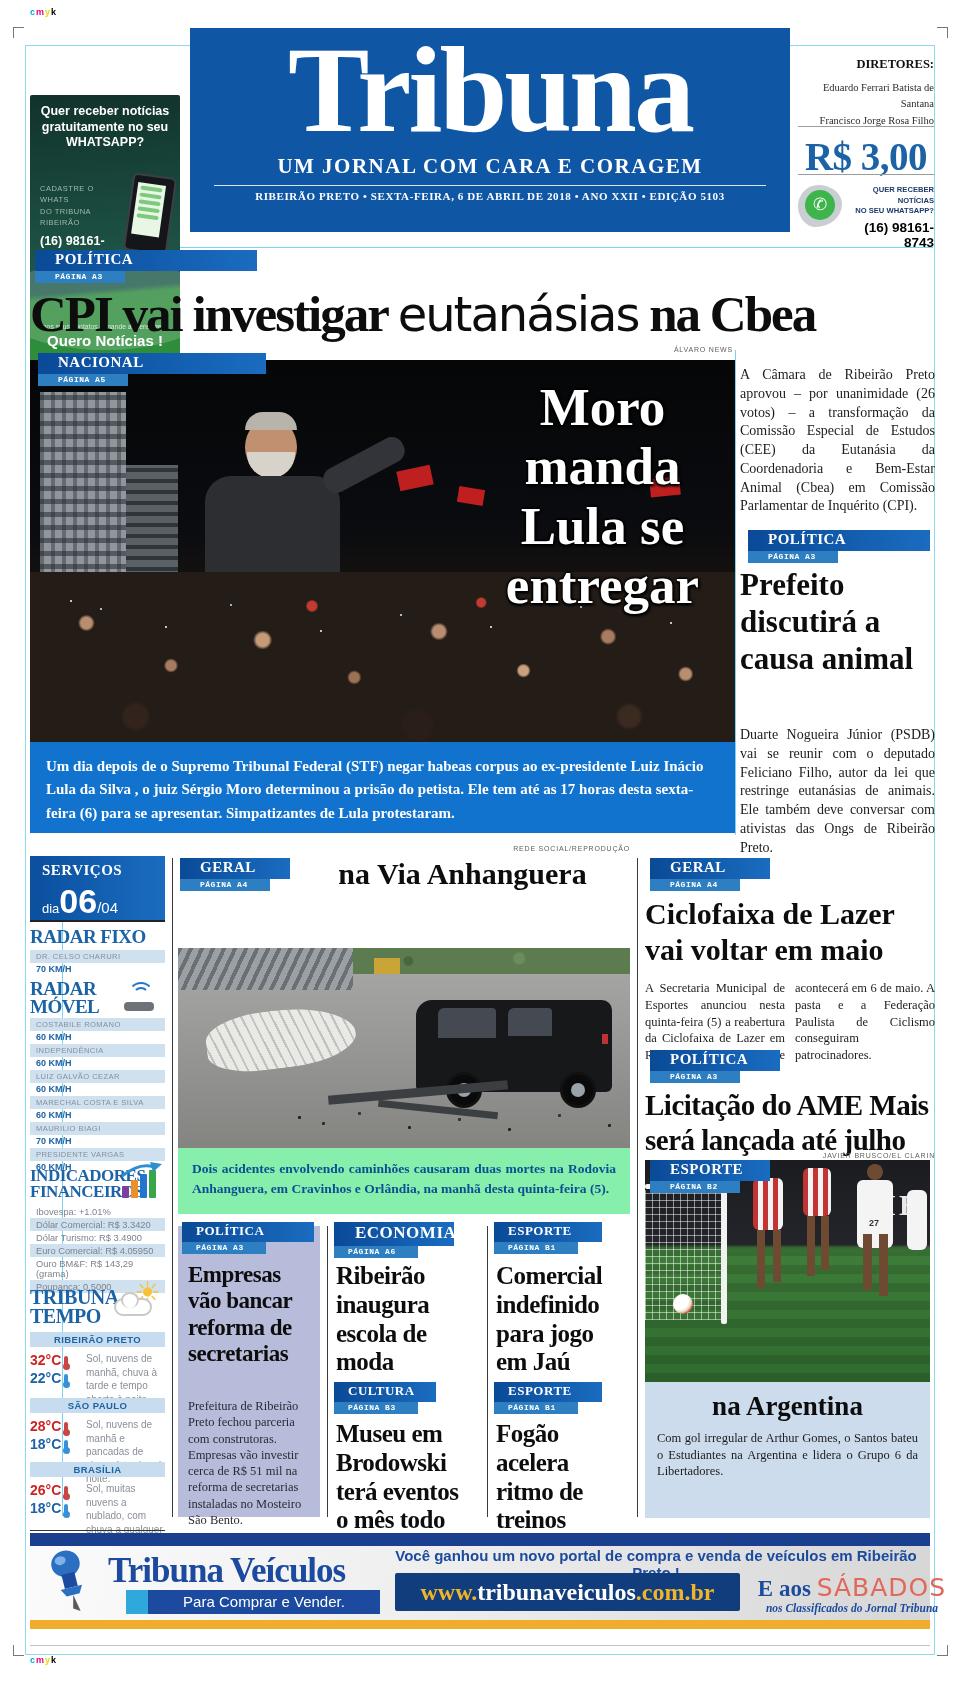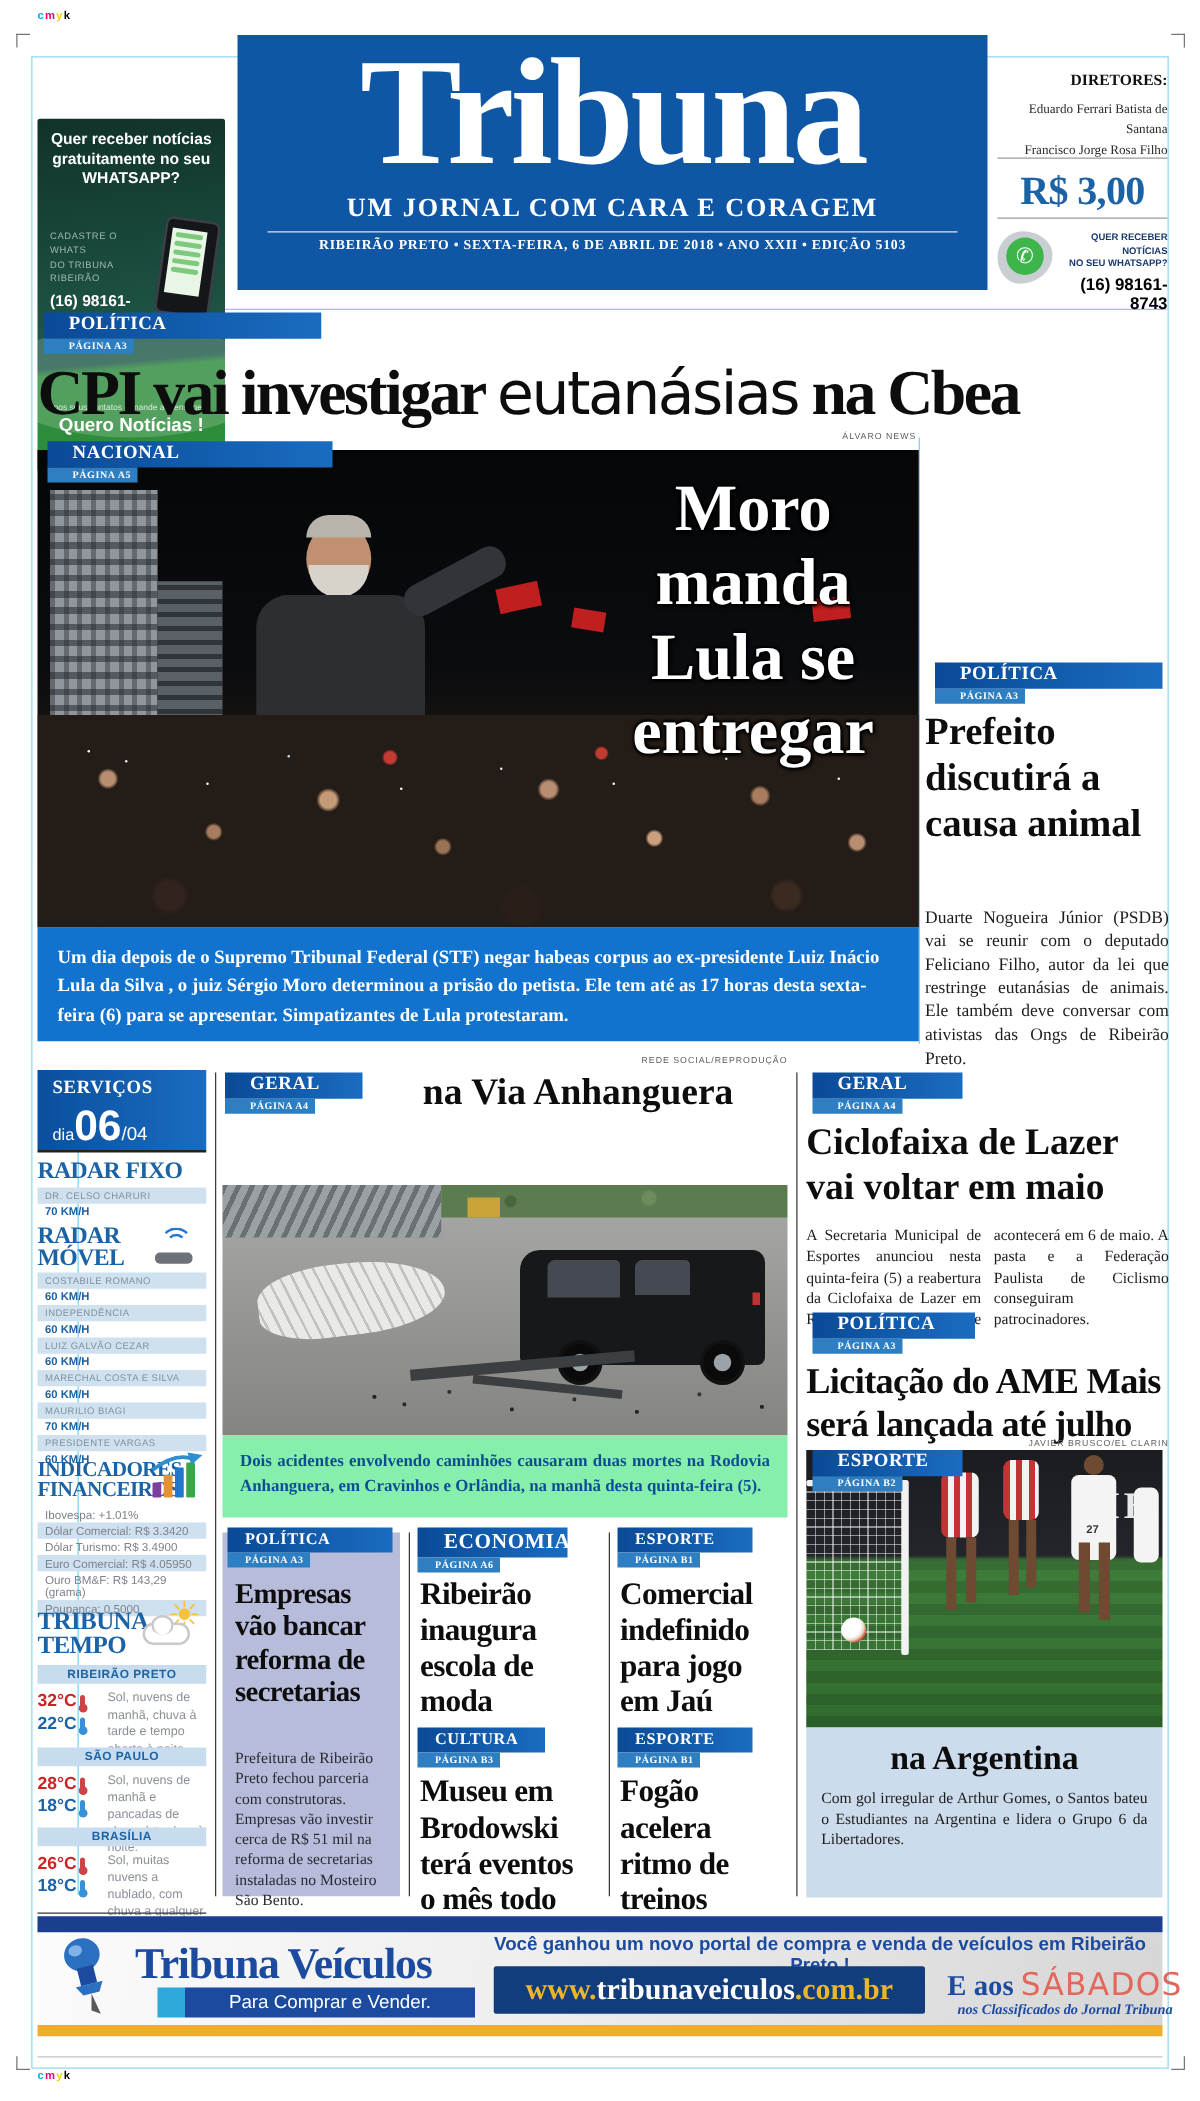--- a/index.html
+++ b/index.html
@@ -33,31 +33,31 @@
   .ad-note{font-size:6.8px;color:#d7e9d9;text-align:center;}
   .ad-cta{font-size:15px;font-weight:bold;text-align:center;}
   .ad-swoosh{width:220px;height:90px;background:#fff;border-radius:50%;opacity:.18;}
   .phone-gfx{width:40px;height:74px;background:#15161a;border:2px solid #3c3f45;border-radius:6px;}
   .phone-scr{position:absolute;left:4px;top:7px;width:28px;height:52px;background:#e8f6e6;}
   .phone-scr i{display:block;height:4px;margin:3px 3px 0 3px;background:#7fc97f;border-radius:2px;}
   
   .dir-label{font-size:12.5px;font-weight:bold;text-align:right;}
   .dir-name{font-size:10.5px;color:#2b2b2b;text-align:right;line-height:1.55;}
   .thin-hr{height:1px;background:#9c9c9c;}
-  .price{font-size:32px;font-weight:bold;color:#1c63a5;text-align:center;letter-spacing:-.5px;}
+  .price{font-size:39px;font-weight:bold;color:#1c63a5;text-align:center;letter-spacing:-.5px;}
   .wa-line{font-size:7.6px;font-weight:bold;color:#1b3a6b;text-align:right;line-height:1.4;}
   .wa-phone{font-size:13.5px;font-weight:bold;color:#000;text-align:right;}
   .wa-blob{background:#c9ced2;border-radius:46% 54% 60% 40%/50% 45% 55% 50%;}
   .wa-circle{background:#3db54a;border-radius:50%;color:#fff;text-align:center;}
   
   .badge-bar{background:linear-gradient(90deg,#0a4a97,#1a6cc0);color:#fff;
              font-family:"Liberation Serif",serif;font-weight:bold;font-size:15px;
              letter-spacing:.5px;padding:1px 10px 3px 20px;}
-  .badge-page{background:#2e7fc2;color:#fff;font-family:Liberation Serif, serif;font-weight:bold;
-              font-size:8px;letter-spacing:.5px;padding:1px 5px 2px 20px;width:max-content;}
+  .badge-page{background:#2e7fc2;color:#fff;font-family:Liberation Mono, monospace;font-weight:bold;
+              font-size:8px;letter-spacing:.5px;padding:1px 22px 2px 20px;width:max-content;}
   
   .h-cpi{font-size:51px;letter-spacing:-2px;white-space:nowrap;color:#0d0d0d;}
   .h-cpi .b{font-family:"Liberation Serif",serif;font-weight:bold;}
   .h-cpi .l{font-family:"DejaVu Sans",sans-serif;font-weight:400;font-size:48px;}
   .credit{font-size:7px;color:#5d5d5d;letter-spacing:.8px;text-align:right;}
   .story-h{font-family:"Liberation Serif",serif;font-weight:bold;color:#0d0d0d;}
   .story-p{font-family:"Liberation Serif",serif;font-size:14px;color:#1c1c1c;
            text-align:justify;line-height:1.34;}
   .mixed-h .b{font-family:"Liberation Serif",serif;font-weight:bold;}
   .mixed-h .l{font-family:"DejaVu Sans",sans-serif;font-weight:400;}
@@ -276,20 +276,21 @@
       <div>Lula se</div>
       <div>entregar</div>
     </div>
   </div>
   <div class="abs" style="left:38px;top:353px;width:228px">
     <div class="badge-bar">NACIONAL</div>
     <div class="badge-page">PÁGINA A5</div>
   </div>
   <div class="abs cap-blue" style="left:30px;top:742px;width:705px;height:91px;box-sizing:border-box">Um dia depois de o Supremo Tribunal Federal (STF) negar habeas corpus ao ex-presidente Luiz Inácio Lula da Silva , o juiz Sérgio Moro determinou a prisão do petista. Ele tem até as 17 horas desta sexta-feira (6) para se apresentar. Simpatizantes de Lula protestaram.</div>
 
+  <div class="abs story-p" style="left:740px;top:366px;width:195px">A Câmara de Ribeirão Preto aprovou – por unanimidade (26 votos) – a transformação da Comissão Especial de Estudos (CEE) da Eutanásia da Coordenadoria e Bem-Estar Animal (Cbea) em Comissão Parlamentar de Inquérito (CPI).</div>
   <div class="abs" style="left:748px;top:530px;width:182px">
     <div class="badge-bar">POLÍTICA</div>
     <div class="badge-page">PÁGINA A3</div>
   </div>
   <div class="abs story-h" style="left:740px;top:566px;width:195px;font-size:31px;line-height:1.2">Prefeito discutirá a causa animal</div>
   <div class="abs story-p" style="left:740px;top:726px;width:195px">Duarte Nogueira Júnior (PSDB) vai se reunir com o deputado Feliciano Filho, autor da lei que restringe eutanásias de animais. Ele também deve conversar com ativistas das Ongs de Ribeirão Preto.</div>
 
   <div class="abs sv-box" style="left:30px;top:856px;width:135px;height:64px;border-bottom:2px solid #222">
     <div class="sv-title" style="padding:6px 0 0 12px">SERVIÇOS</div>
     <div class="abs sv-day" style="left:12px;bottom:3px"><span class="d1">dia</span><span class="d2">06</span><span class="d3">/04</span></div>

